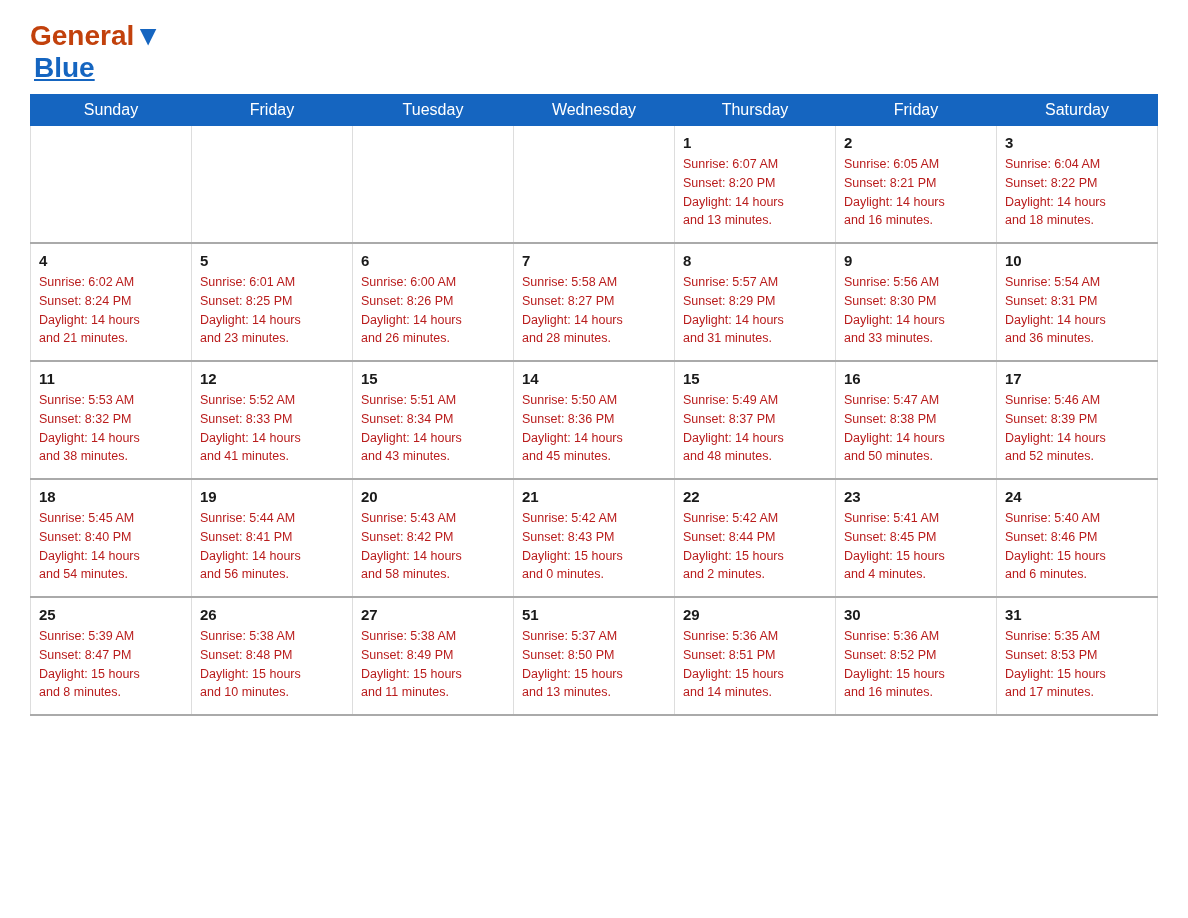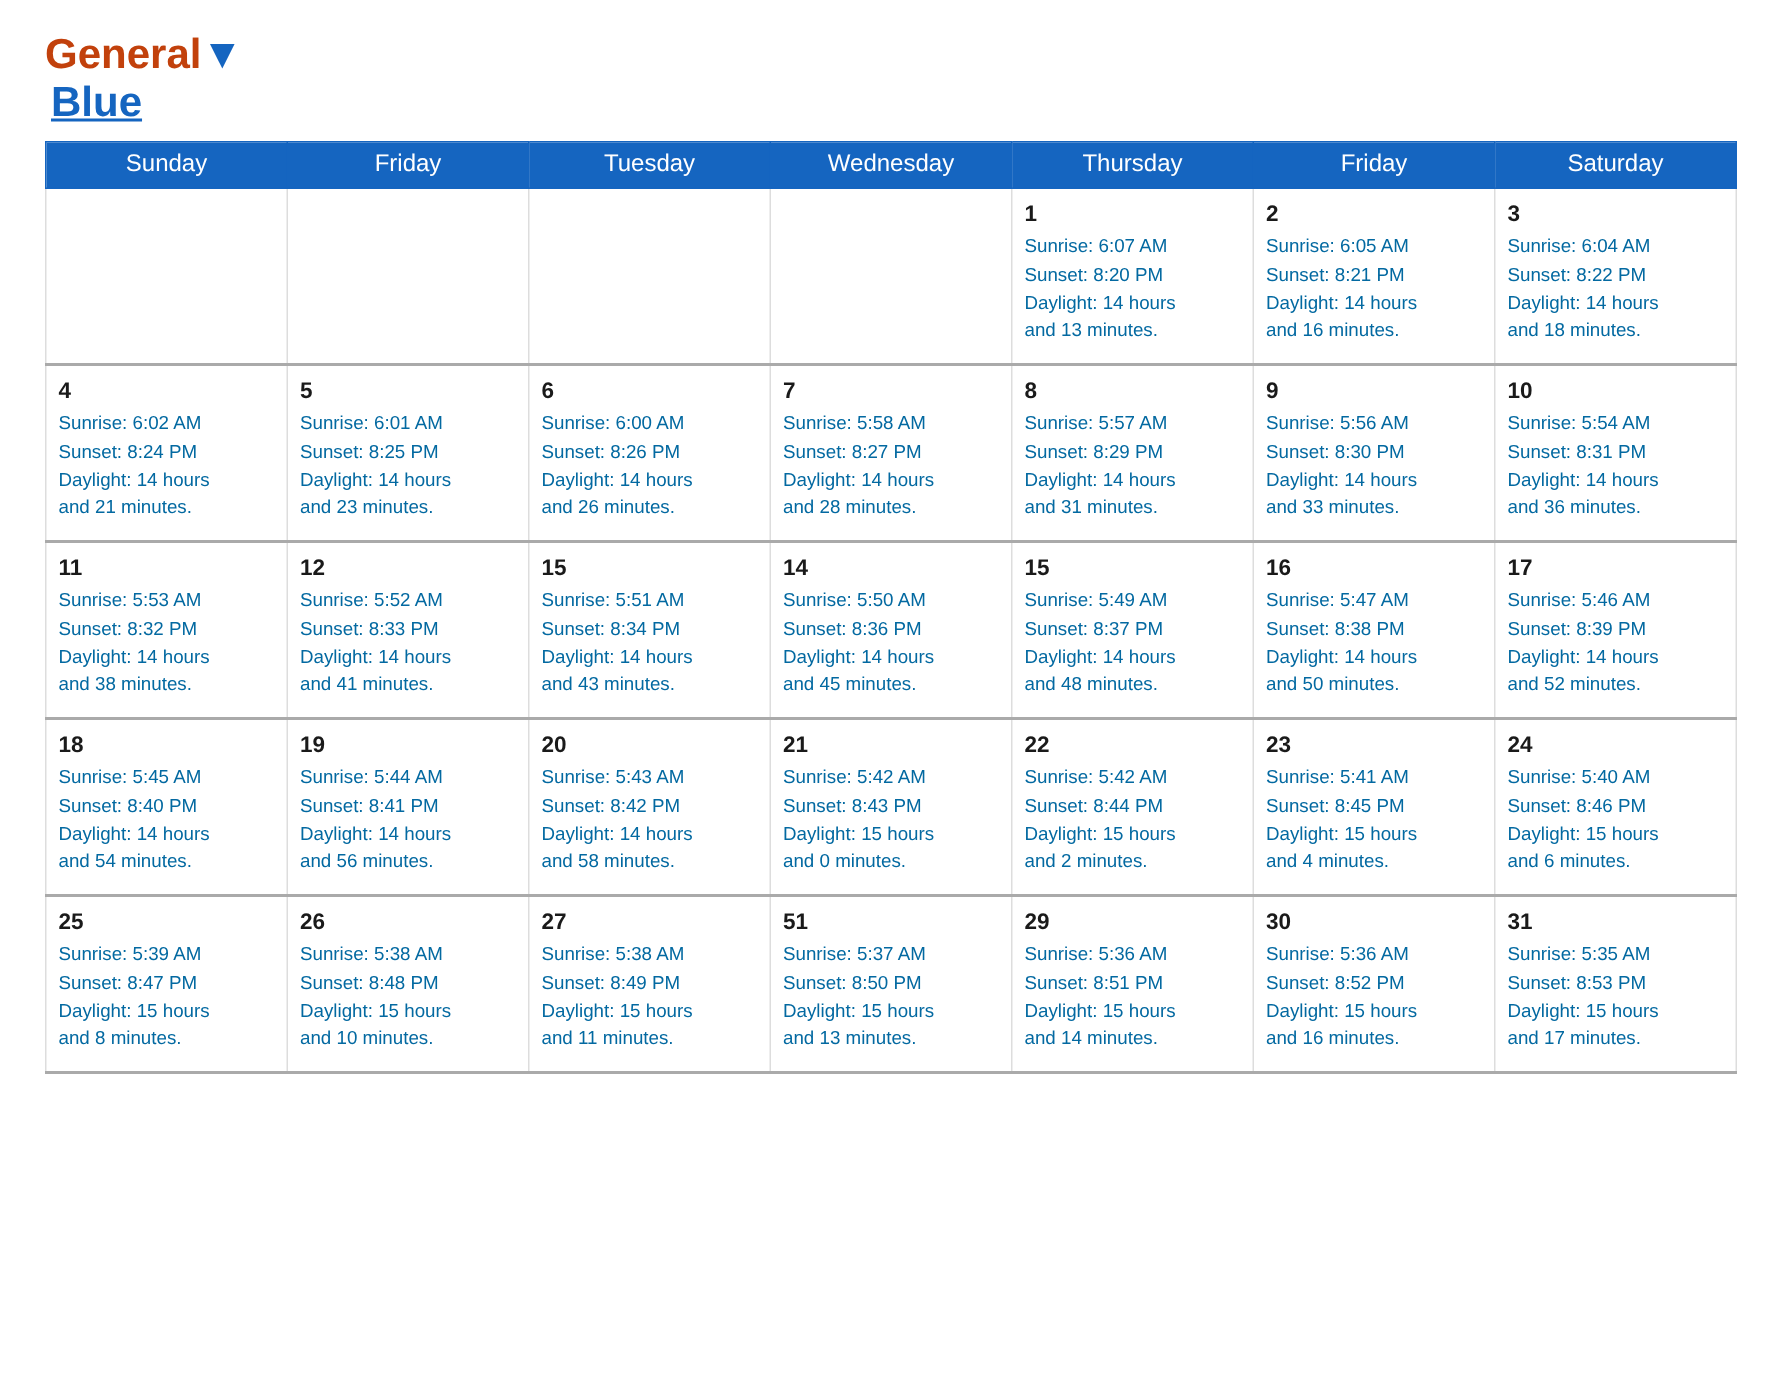--- a/index.html
+++ b/index.html
@@ -82,21 +82,21 @@
     .day-number {
       font-size: 15px;
       font-weight: bold;
       color: #1a1a1a;
       display: block;
       margin-bottom: 4px;
     }
     .day-info {
       font-size: 12.5px;
       line-height: 1.5;
-      color: #0369a1;
+      color: #b91c1c;
     }
     .empty-cell {
       background: #fff;
     }
   </style>
 </head>
 <body>
 
 <div class="header">
   <div class="logo">

